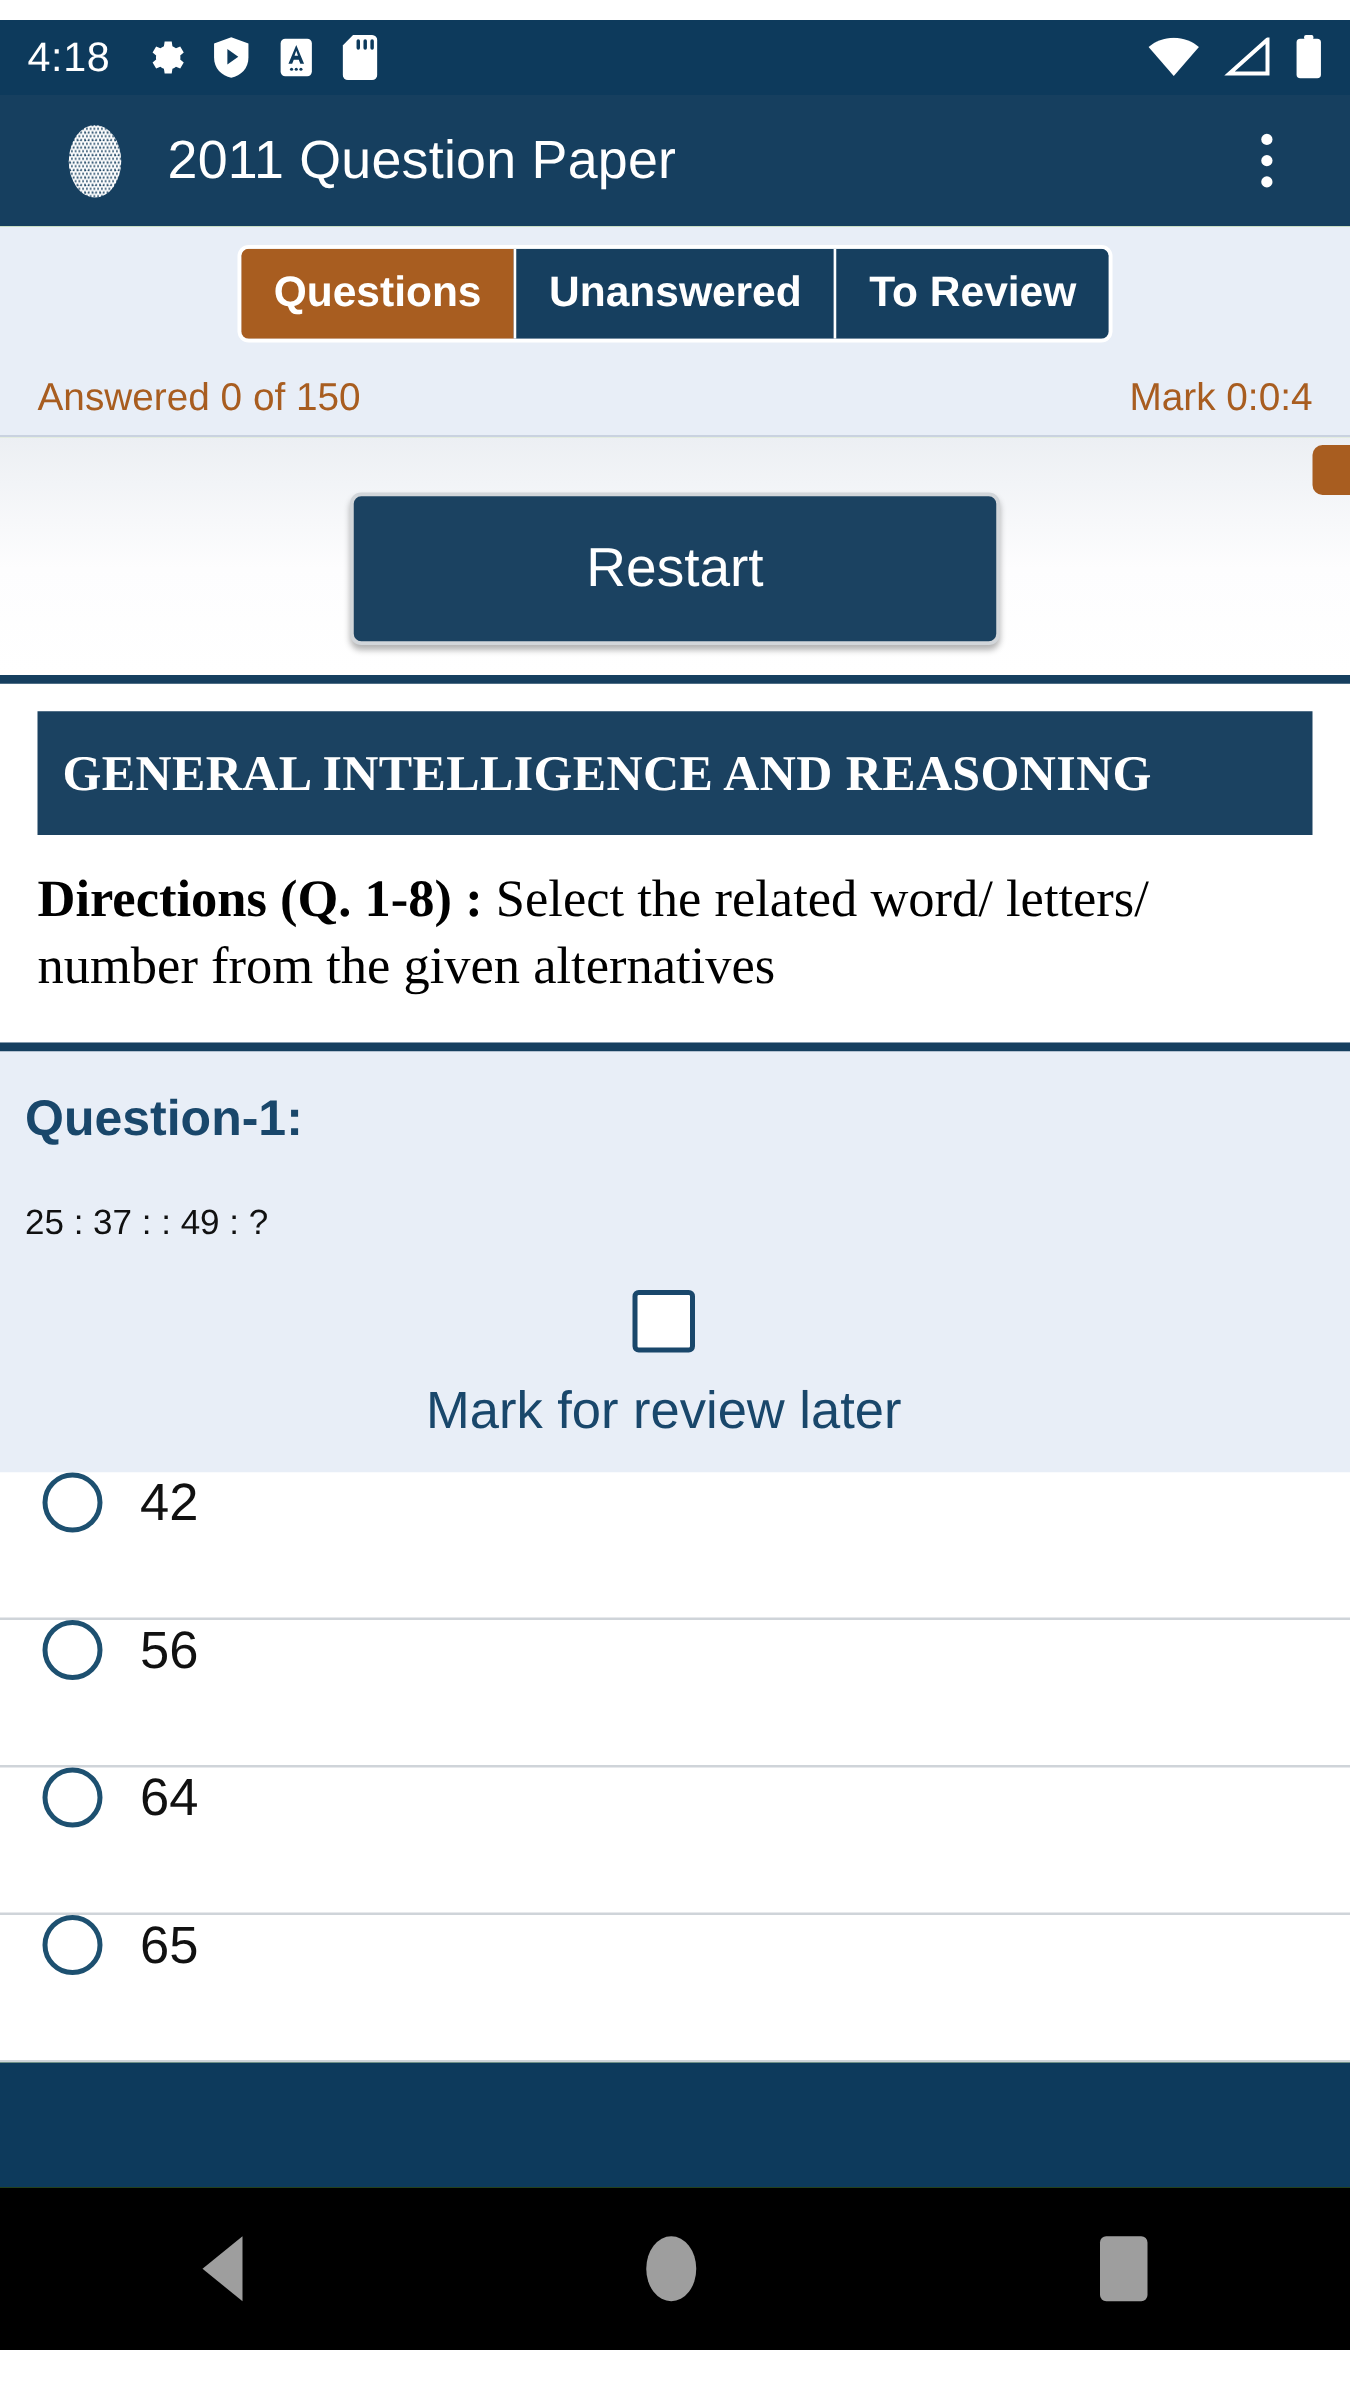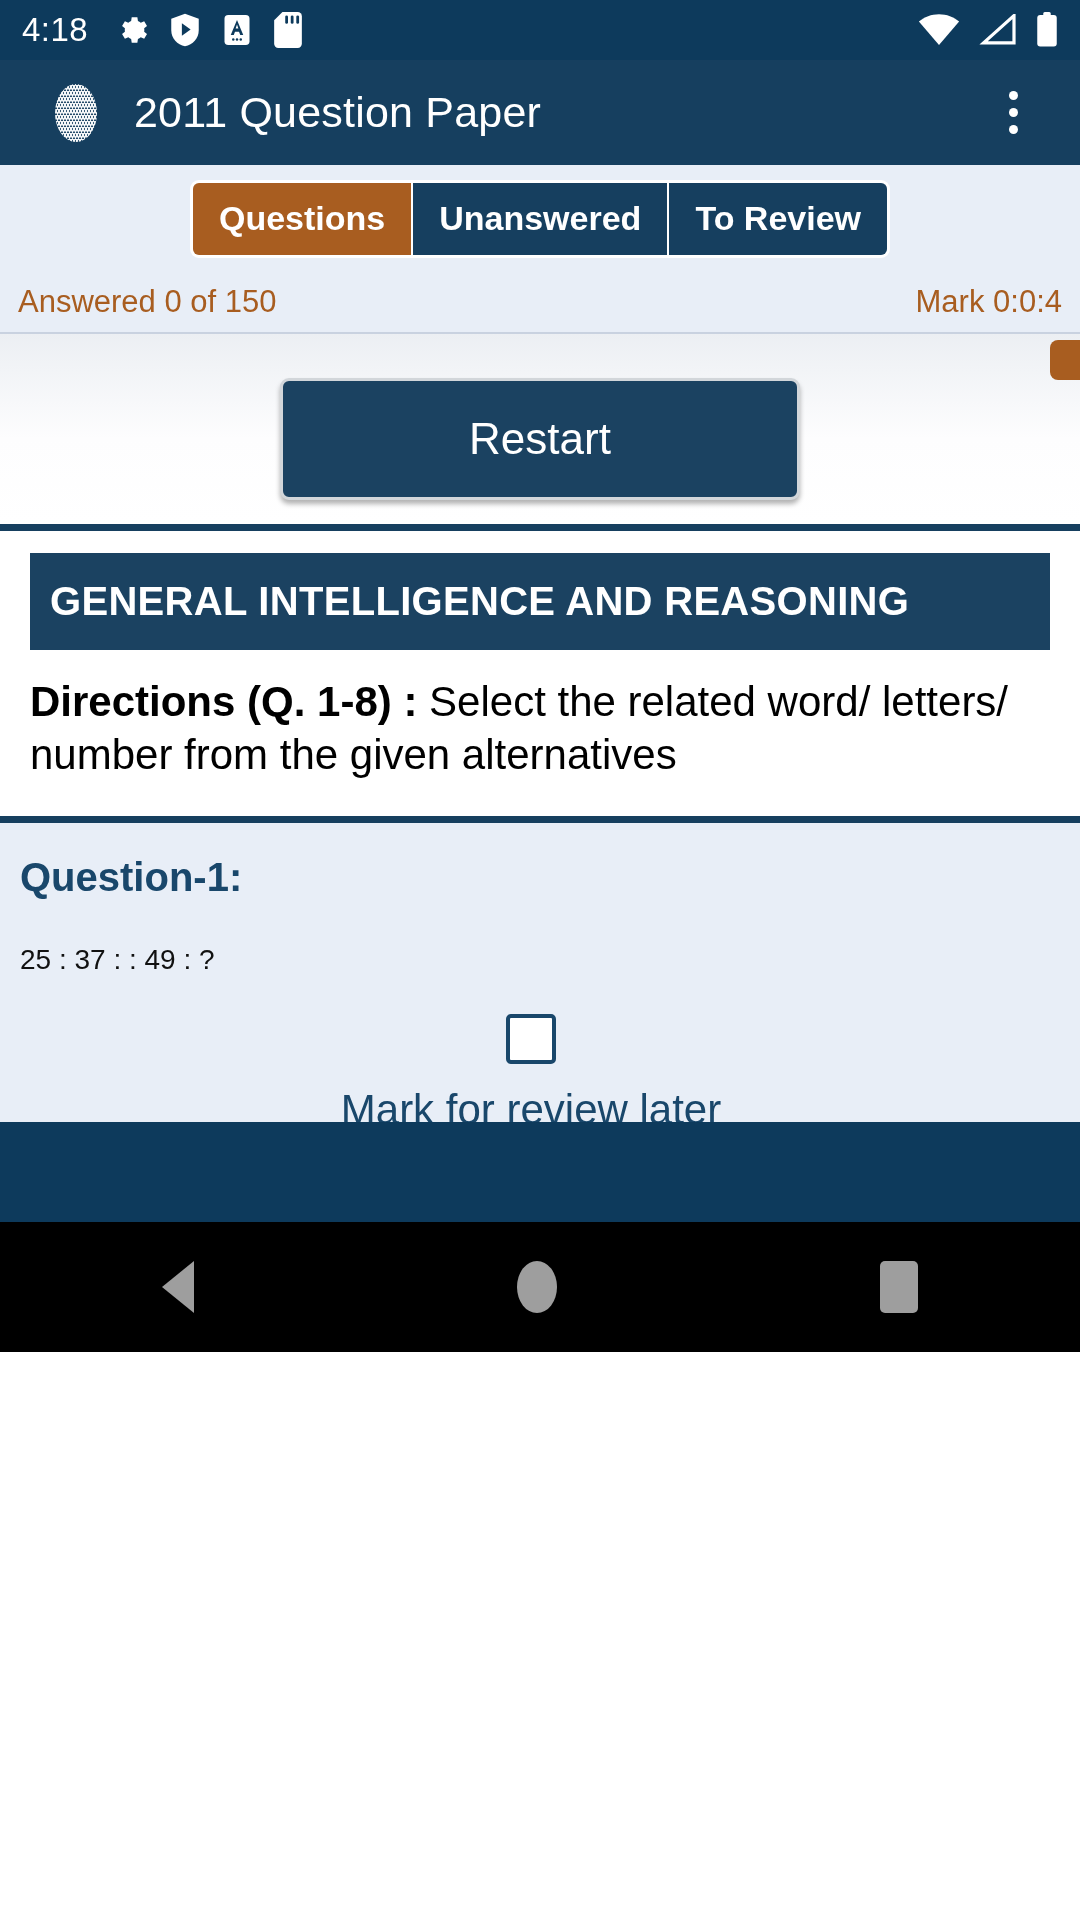--- a/index.html
+++ b/index.html
@@ -2,21 +2,21 @@
 <html><head>
 <meta charset="utf-8">
 <style>
   * { margin:0; padding:0; box-sizing:border-box; }
   html, body {
     width:1080px; height:1920px;
     background:#ffffff;
     font-family:"Liberation Sans", sans-serif;
     overflow:hidden;
   }
-  .phone { position:relative; width:1080px; height:1352px; background:#84cc16; }
+  .phone { position:relative; width:1080px; height:1864px; background:#84cc16;margin-top:16px; }
 
   
   .statusbar {
     height:60px; background:#0d3a5c; display:flex; align-items:center;
     padding:0 22px; color:#ffffff;
   }
   .sb-clock { font-size:33px; letter-spacing:0.5px; font-weight:400; }
   .sb-left-icons { display:flex; align-items:center; gap:22px; margin-left:26px; }
   .sb-spacer { flex:1; }
   .sb-right-icons { display:flex; align-items:center; gap:18px; }
@@ -50,21 +50,21 @@
     padding:0 26px; height:72px; display:flex; align-items:center; justify-content:center;
     background:#163f5f; color:#ffffff; font-size:34px; font-weight:700;
     border-left:2px solid #ffffff; white-space:nowrap;
   }
   .tab:first-child { border-left:none; }
   .tab.active { background:#a85d20; }
 
   
   .statusrow {
     height:62px; background:#e8eef7; display:flex; align-items:center;
-    padding:0 18px; border-bottom:2px solid #c9d2e0;
+    padding:0 30px; border-bottom:2px solid #c9d2e0;
   }
   .status-left, .status-right { color:#a85d20; font-size:31px; }
   .status-mid { flex:1; }
 
   
   .body {
     position:absolute; left:0; right:0; top:334px; bottom:230px;
     background:#ffffff; overflow:hidden;
   }
 
@@ -82,20 +82,21 @@
     width:520px; height:122px; background:#1b4261; color:#ffffff;
     font-size:44px; display:flex; align-items:center; justify-content:center;
     border:3px solid #d2d6da; border-radius:9px;
     box-shadow:0 4px 5px rgba(0,0,0,0.30);
   }
 
   
   .card {
     background:#ffffff; border-top:7px solid #163f5f;
     margin:0 0 0 0;
+    font-family:Liberation Serif, serif;
   }
   .card-inner { padding:22px 30px 34px 30px; }
   .section-banner {
     background:#1b4261; color:#ffffff; font-size:40px; font-weight:700;
     padding:26px 20px; letter-spacing:0.3px;
   }
   .directions {
     font-size:42px; color:#000000; line-height:1.26; margin-top:26px;
   }
   .directions b { font-weight:700; }

